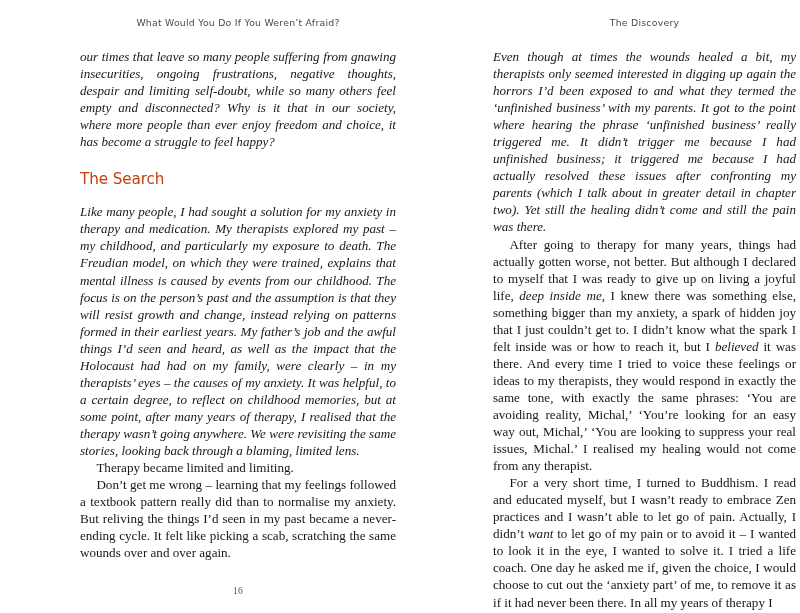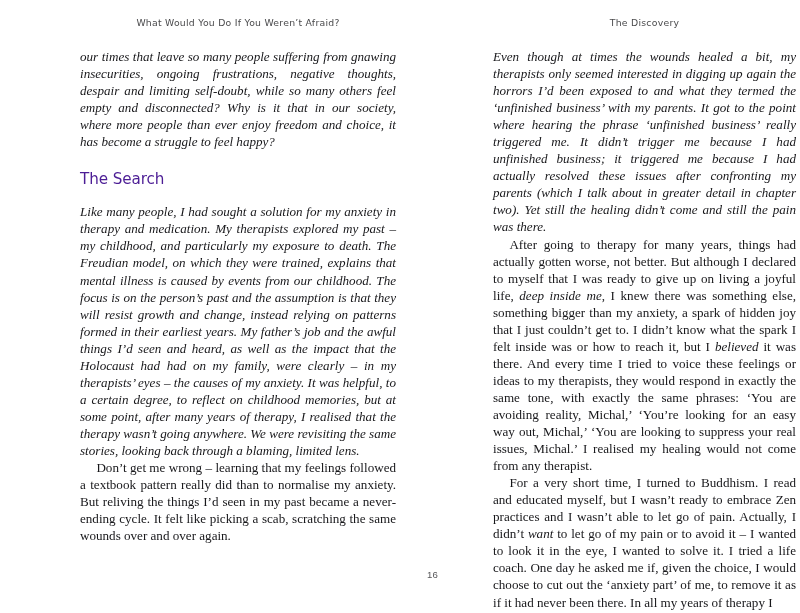--- a/index.html
+++ b/index.html
@@ -66,33 +66,33 @@
   .textblock p.noindent { text-indent: 0; font-style: italic; }
 
   .textblock em { font-style: italic; }
 
   
   .section-heading {
     font-family: "DejaVu Sans", "Liberation Sans", sans-serif;
     font-size: 15.2px;
     font-weight: 400;
     letter-spacing: -0.1px;
-    color: #4c1d95;
+    color: #c2410c;
     margin: 21px 0 15px 0;
     text-align: left;
   }
 
   
   .folio {
     position: absolute;
-    bottom: 33px;
+    bottom: 17px;
     left: 0;
     right: 0;
-    text-align: right;
-    font-family: Liberation Sans, sans-serif;
+    text-align: center;
+    font-family: Liberation Serif, serif;
     font-size: 9.6px;
     color: #575759;
     letter-spacing: 0.2px;
   }
 </style>
 </head>
 <body>
 
 <div class="spread">
 
@@ -101,20 +101,21 @@
     <div class="running-head">What Would You Do If You Weren’t Afraid?</div>
 
     <div class="textblock">
 
       <p class="noindent">our times that leave so many people suffering from gnawing insecurities, ongoing frustrations, negative thoughts, despair and limiting self-doubt, while so many others feel empty and disconnected? Why is it that in our society, where more people than ever enjoy freedom and choice, it has become a struggle to feel happy?</p>
 
       <h2 class="section-heading">The Search</h2>
 
       <p class="noindent">Like many people, I had sought a solution for my anxiety in therapy and medication. My therapists explored my past – my childhood, and particularly my exposure to death. The Freudian model, on which they were trained, explains that mental illness is caused by events from our childhood. The focus is on the person’s past and the assumption is that they will resist growth and change, instead relying on patterns formed in their earliest years. My father’s job and the awful things I’d seen and heard, as well as the impact that the Holocaust had had on my family, were clearly – in my therapists’ eyes – the causes of my anxiety. It was helpful, to a certain degree, to reflect on childhood memories, but at some point, after many years of therapy, I realised that the therapy wasn’t going anywhere. We were revisiting the same stories, looking back through a blaming, limited lens.</p>
 
+      <p>Therapy became limited and limiting.</p>
 
       <p>Don’t get me wrong – learning that my feelings followed a textbook pattern really did than to normalise my anxiety. But reliving the things I’d seen in my past became a never-ending cycle. It felt like picking a scab, scratching the same wounds over and over again.</p>
 
     </div>
 
     <div class="folio">16</div>
   </div>
 
   <div class="page page-right">
 

